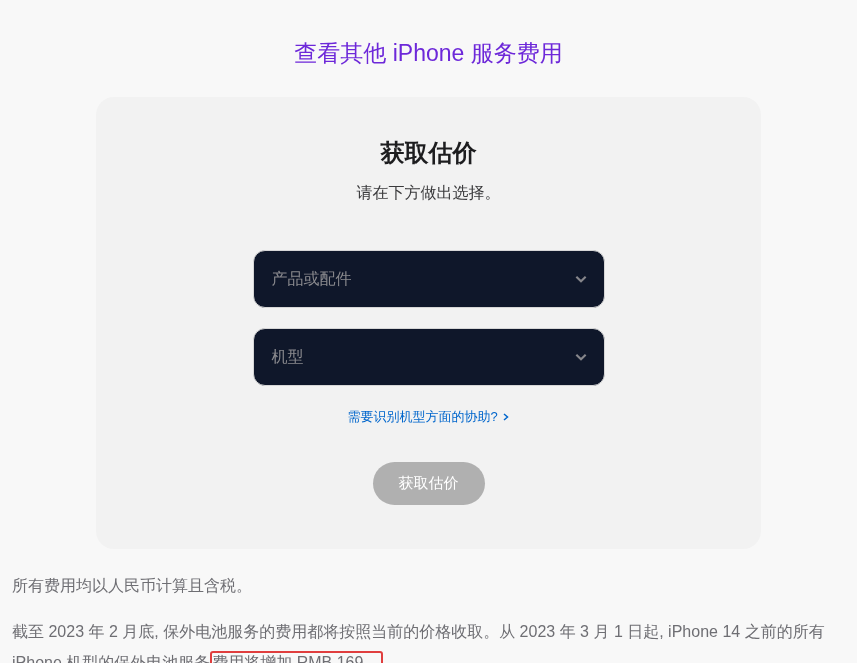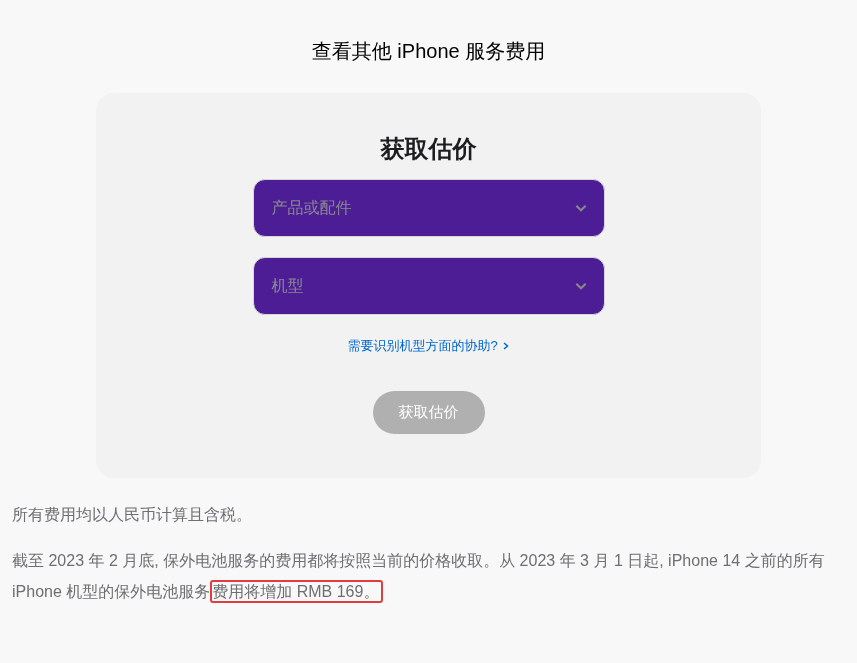--- a/index.html
+++ b/index.html
@@ -13,23 +13,23 @@
       width: 857px;
       height: 663px;
       position: relative;
     }
     .top-link {
       text-align: center;
       padding-top: 38px;
       padding-bottom: 28px;
     }
     .top-link a {
-      color: #000000;
+      color: #6d28d9;
       text-decoration: none;
-      font-size: 20px;
+      font-size: 23px;
       cursor: pointer;
     }
     .card {
       background: #f2f2f2;
       border-radius: 18px;
       width: 665px;
       margin: 0 auto;
       padding: 40px 40px 44px 40px;
       text-align: center;
     }
@@ -47,21 +47,21 @@
     .select-wrapper {
       position: relative;
       width: 352px;
       margin: 0 auto 20px auto;
     }
     .select-field {
       width: 100%;
       height: 58px;
       border: 1px solid #d6d6d6;
       border-radius: 12px;
-      background: #4c1d95;
+      background: #0f172a;
       padding: 0 44px 0 18px;
       font-size: 16px;
       color: #8a8a8e;
       text-align: left;
       display: flex;
       align-items: center;
       cursor: pointer;
       position: relative;
     }
     .chevron-icon {
@@ -115,20 +115,21 @@
   </style>
 </head>
 <body>
 
 <div class="top-link">
   <a>查看其他 iPhone 服务费用</a>
 </div>
 
 <div class="card">
   <h2 class="card-title">获取估价</h2>
+  <p class="card-subtitle">请在下方做出选择。</p>
 
   <div class="select-wrapper">
     <div class="select-field">
       <span>产品或配件</span>
       <svg class="chevron-icon" viewBox="0 0 12 12" fill="none" stroke="currentColor" stroke-width="1.8">
         <polyline points="2,4 6,8 10,4"></polyline>
       </svg>
     </div>
   </div>
 

